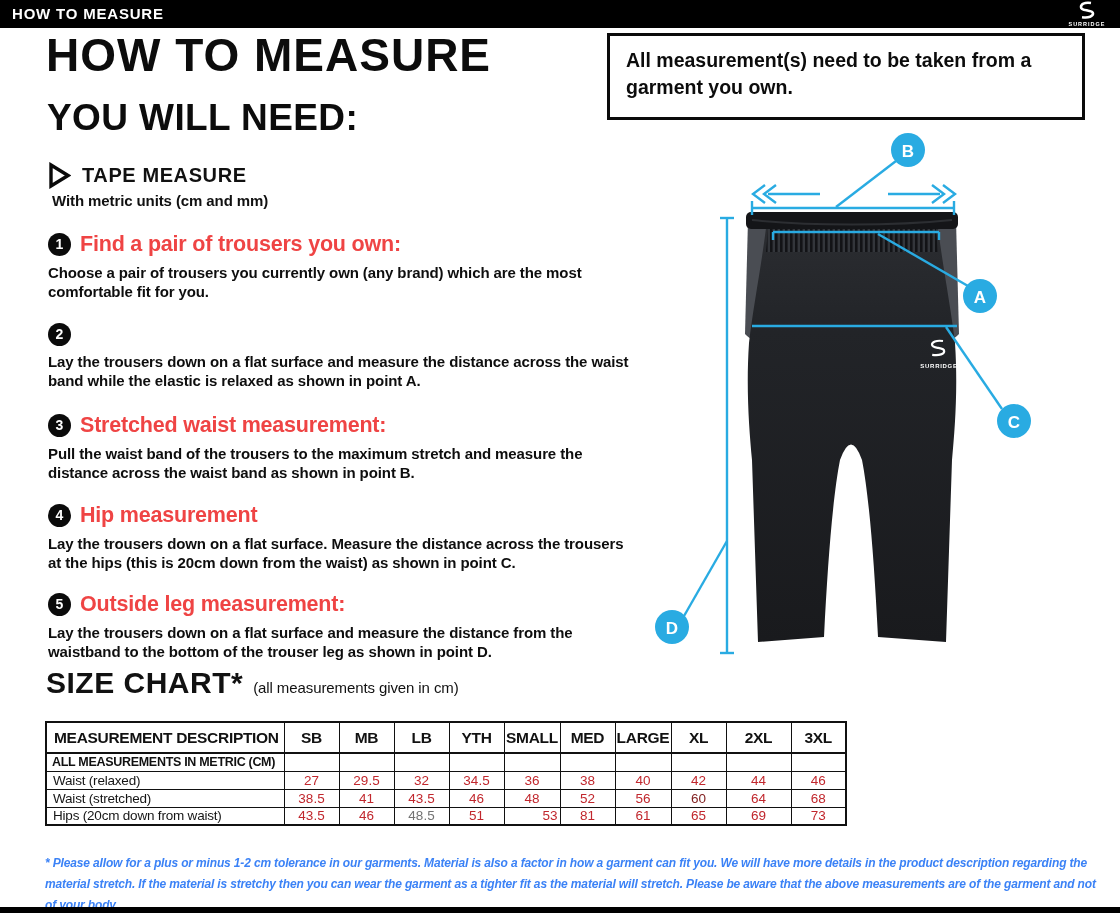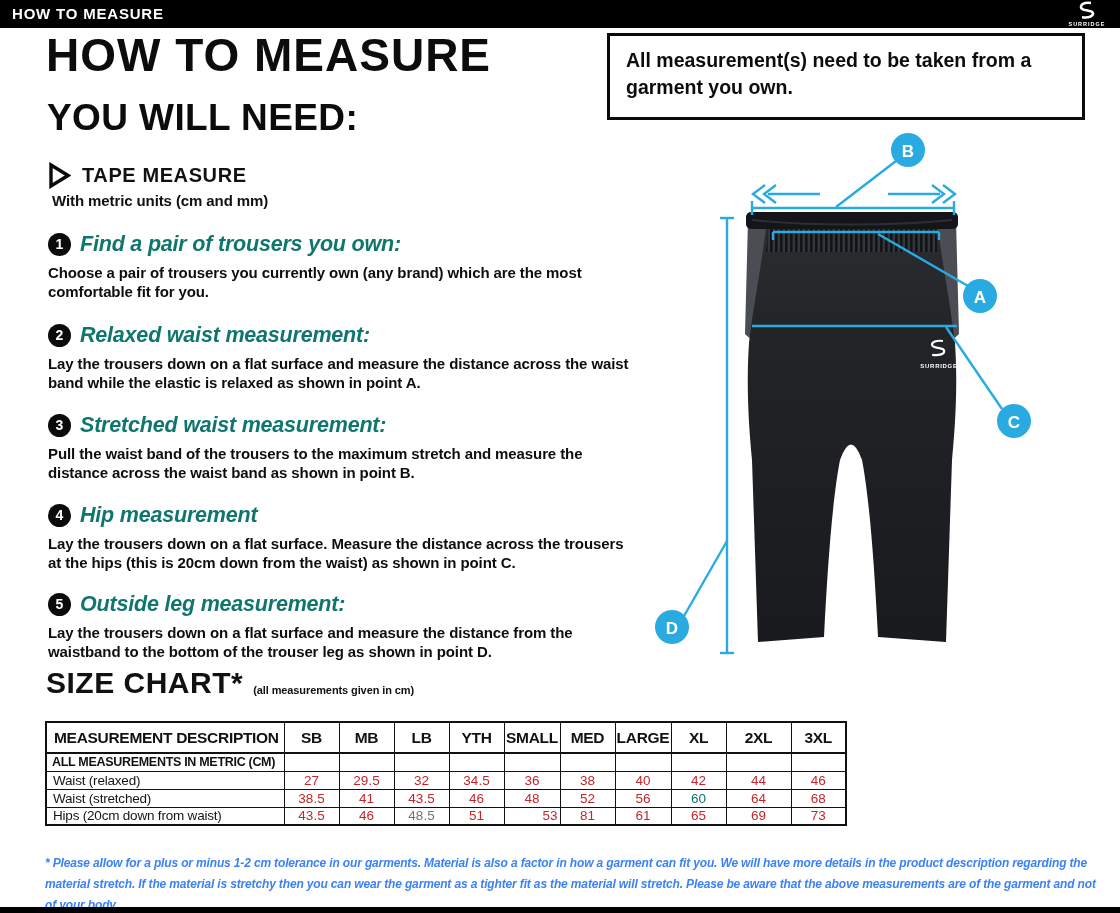--- a/index.html
+++ b/index.html
@@ -24,27 +24,27 @@
   
   .tape { position:absolute; left:48px; top:162px; width:560px; }
   .tape-row { display:flex; align-items:center; gap:11px; }
   .tape-label { font-size:20px; font-weight:800; letter-spacing:.6px; }
   .tape-sub { font-size:15px; font-weight:700; margin-top:3px; margin-left:4px; letter-spacing:-.1px; }
 
   
   .step { position:absolute; left:48px; width:592px; }
   .step-head { display:flex; align-items:center; gap:9px; }
   .step-num { flex:0 0 auto; width:23px; height:23px; border-radius:50%; background:#0b0b0b; color:#fff; font-size:14px; font-weight:bold; text-align:center; line-height:23px; }
-  .step-title { font-size:21.5px; font-weight:800; letter-spacing:-.2px; color:#0f766e;font-style:italic; }
+  .step-title { font-size:21.5px; font-weight:800; letter-spacing:-.2px; color:#ef4444; }
   .step-body { margin-top:7px; font-size:15px; font-weight:700; line-height:18.6px; letter-spacing:-.1px; color:#0e0e0e; }
 
   
   .size-chart-head { position:absolute; left:46px; top:666px; display:flex; align-items:flex-end; gap:10px;text-align:center; }
   .size-chart-title { font-size:30px; font-weight:800; letter-spacing:.5px; }
-  .size-chart-sub { font-size:11px; font-weight:700; padding-bottom:4px; letter-spacing:-.1px; }
+  .size-chart-sub { font-size:15px; font-weight:400; padding-bottom:4px; letter-spacing:-.1px; }
 
   
   table.size-chart { position:absolute; left:45px; top:721px; width:800px; border-collapse:collapse; table-layout:fixed; border:2.5px solid #111; }
   .size-chart th, .size-chart td { border:1.5px solid #111; }
   .size-chart thead th { font-size:15.5px; font-weight:bold; letter-spacing:-.3px; height:31px; border-bottom-width:2.5px; }
   .size-chart thead th.desc { text-align:left; padding-left:7px; }
   .size-chart td { height:18px; font-size:13.5px; }
   .size-chart td.metric-label { font-size:12.5px; font-weight:bold; letter-spacing:-.3px; padding-left:5px; height:17px; }
   .size-chart td.rlabel { padding-left:6px; letter-spacing:-.2px; color:#151515; }
   .size-chart td.val { text-align:center; font-weight:normal; }
@@ -95,21 +95,20 @@
     <div class="step-head">
       <span class="step-num">1</span>
       <span class="step-title">Find a pair of trousers you own:</span>
     </div>
     <p class="step-body">Choose a pair of trousers you currently own (any brand) which are the most comfortable fit for you.</p>
   </div>
 
   <div class="step" style="top:323px">
     <div class="step-head">
       <span class="step-num">2</span>
-      <span class="step-title">Relaxed waist measurement:</span>
     </div>
     <p class="step-body">Lay the trousers down on a flat surface and measure the distance across the waist band while the elastic is relaxed as shown in point A.</p>
   </div>
 
   <div class="step" style="top:413px">
     <div class="step-head">
       <span class="step-num">3</span>
       <span class="step-title">Stretched waist measurement:</span>
     </div>
     <p class="step-body">Pull the waist band of the trousers to the maximum stretch and measure the distance across the waist band as shown in point B.</p>
@@ -265,21 +264,21 @@
       </tr>
       <tr>
         <td class="rlabel">Waist (stretched)</td>
         <td class="val" style="color: rgb(193, 39, 45);">38.5</td>
         <td class="val" style="color: rgb(193, 39, 45);">41</td>
         <td class="val" style="color: rgb(193, 39, 45);">43.5</td>
         <td class="val" style="color: rgb(193, 39, 45);">46</td>
         <td class="val" style="color: rgb(193, 39, 45);">48</td>
         <td class="val" style="color: rgb(193, 39, 45);">52</td>
         <td class="val" style="color: rgb(193, 39, 45);">56</td>
-        <td class="val" style="color: #0f766e;">60</td>
+        <td class="val" style="color: #7f1d1d;">60</td>
         <td class="val" style="color: rgb(193, 39, 45);">64</td>
         <td class="val" style="color: rgb(193, 39, 45);">68</td>
       </tr>
       <tr>
         <td class="rlabel">Hips (20cm down from waist)</td>
         <td class="val" style="color: rgb(193, 39, 45);">43.5</td>
         <td class="val" style="color: rgb(193, 39, 45);">46</td>
         <td class="val" style="color: #737373;">48.5</td>
         <td class="val" style="color: rgb(193, 39, 45);">51</td>
         <td class="val" style="color: rgb(193, 39, 45); padding-left: 36px;">53</td>

